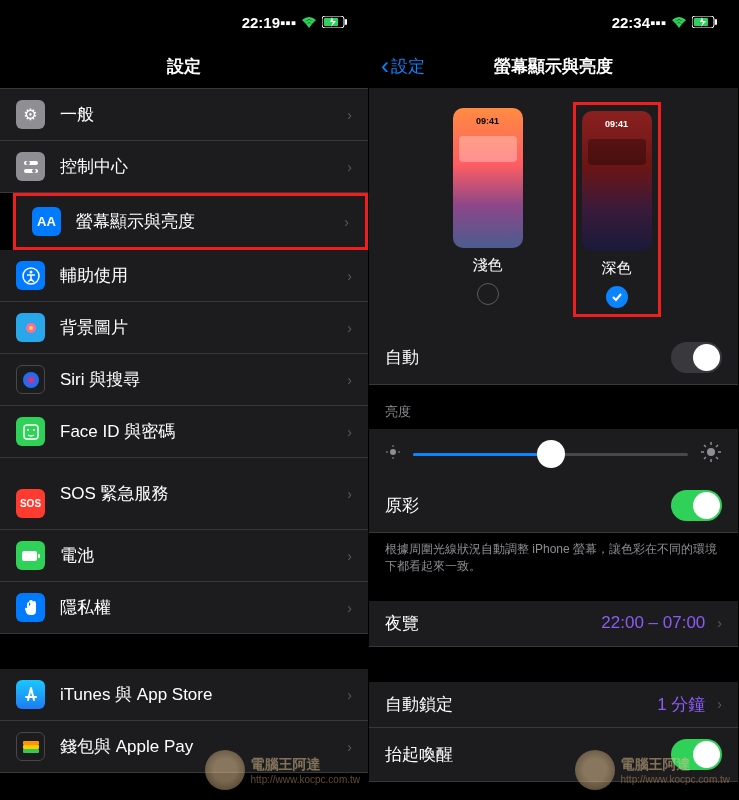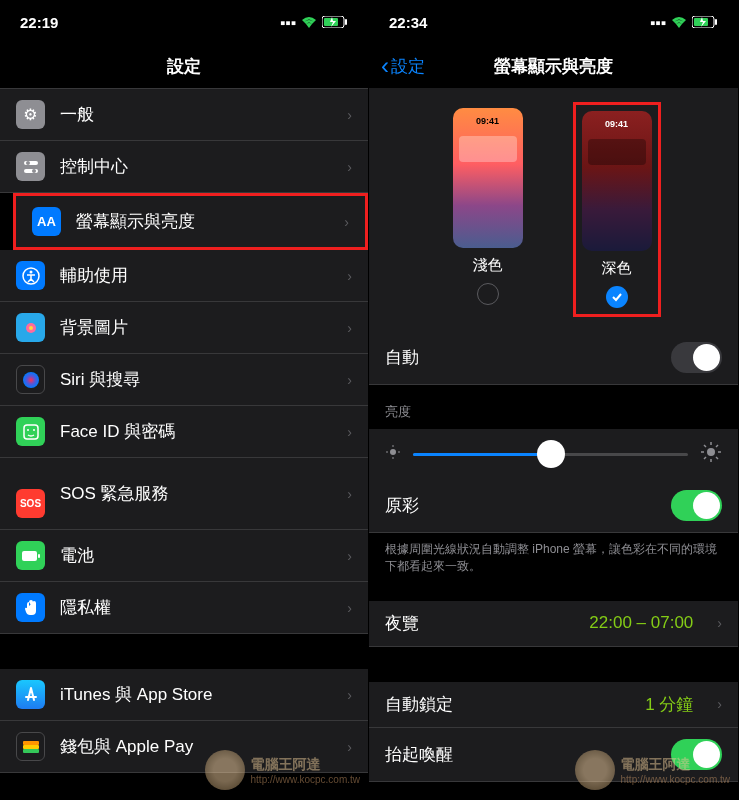--- a/index.html
+++ b/index.html
@@ -1,28 +1,28 @@
 <!DOCTYPE html>
 <html><head>
 <meta charset="utf-8">
 <style>
 * { margin: 0; padding: 0; box-sizing: border-box; font-family: -apple-system, "Helvetica Neue", sans-serif; }
 body { background: #000; display: flex; width: 739px; height: 800px; overflow: hidden; }
 .phone { width: 369px; height: 800px; background: #000; color: #fff; position: relative; overflow: hidden; }
 .phone-left { border-right: 1px solid #000; }
-.status-bar { height: 44px; display: flex; justify-content: space-between; align-items: center; padding: 0 20px; font-size: 15px; font-weight: 600; }
+.status-bar { height: 44px; display: flex; justify-content: flex-end; align-items: center; padding: 0 20px; font-size: 15px; font-weight: 600; }
 .status-icons { display: flex; gap: 5px; align-items: center; }
 .nav-header { height: 44px; display: flex; align-items: center; justify-content: center; position: relative; font-size: 17px; font-weight: 600; }
 .back-btn { position: absolute; left: 12px; color: #0a84ff; display: flex; align-items: center; font-size: 17px; font-weight: 400; }
 .section-header { padding: 18px 16px 8px; color: #8e8e93; font-size: 13px; }
 .cell { display: flex; align-items: center; padding: 11px 16px; background: #1c1c1e; min-height: 44px; border-bottom: 0.5px solid #38383a; }
 .cell:first-of-type { border-top: 0.5px solid #38383a; }
 .cell-icon { width: 29px; height: 29px; border-radius: 6px; margin-right: 15px; display: flex; align-items: center; justify-content: center; flex-shrink: 0; font-size: 16px; }
 .cell-label { flex: 1; font-size: 17px; }
-.cell-detail { color: #84cc16; font-size: 17px; margin-right: 24px; }
+.cell-detail { color: #8b5cf6; font-size: 17px; margin-right: 12px; }
 .chevron { color: #5a5a5e; font-size: 14px; }
 .group-gap { height: 35px; }
 .highlight-box { border: 3px solid #ef1f1f; margin-left: 13px; }
 .appearance-section { background: #1c1c1e; padding: 20px 0; }
 .appearance-options { display: flex; justify-content: center; gap: 56px; }
 .appearance-opt { display: flex; flex-direction: column; align-items: center; gap: 8px; }
 .phone-preview { width: 70px; height: 140px; border-radius: 10px; position: relative; overflow: hidden; }
 .preview-light { background: linear-gradient(180deg, #ff8c42 0%, #ff5e62 40%, #8b4789 70%, #4a5d8f 100%); }
 .preview-dark { background: linear-gradient(180deg, #8b2020 0%, #6b1515 40%, #3a1a3a 70%, #1a1a3a 100%); }
 .preview-time { position: absolute; top: 8px; left: 0; right: 0; text-align: center; font-size: 9px; font-weight: 600; }

